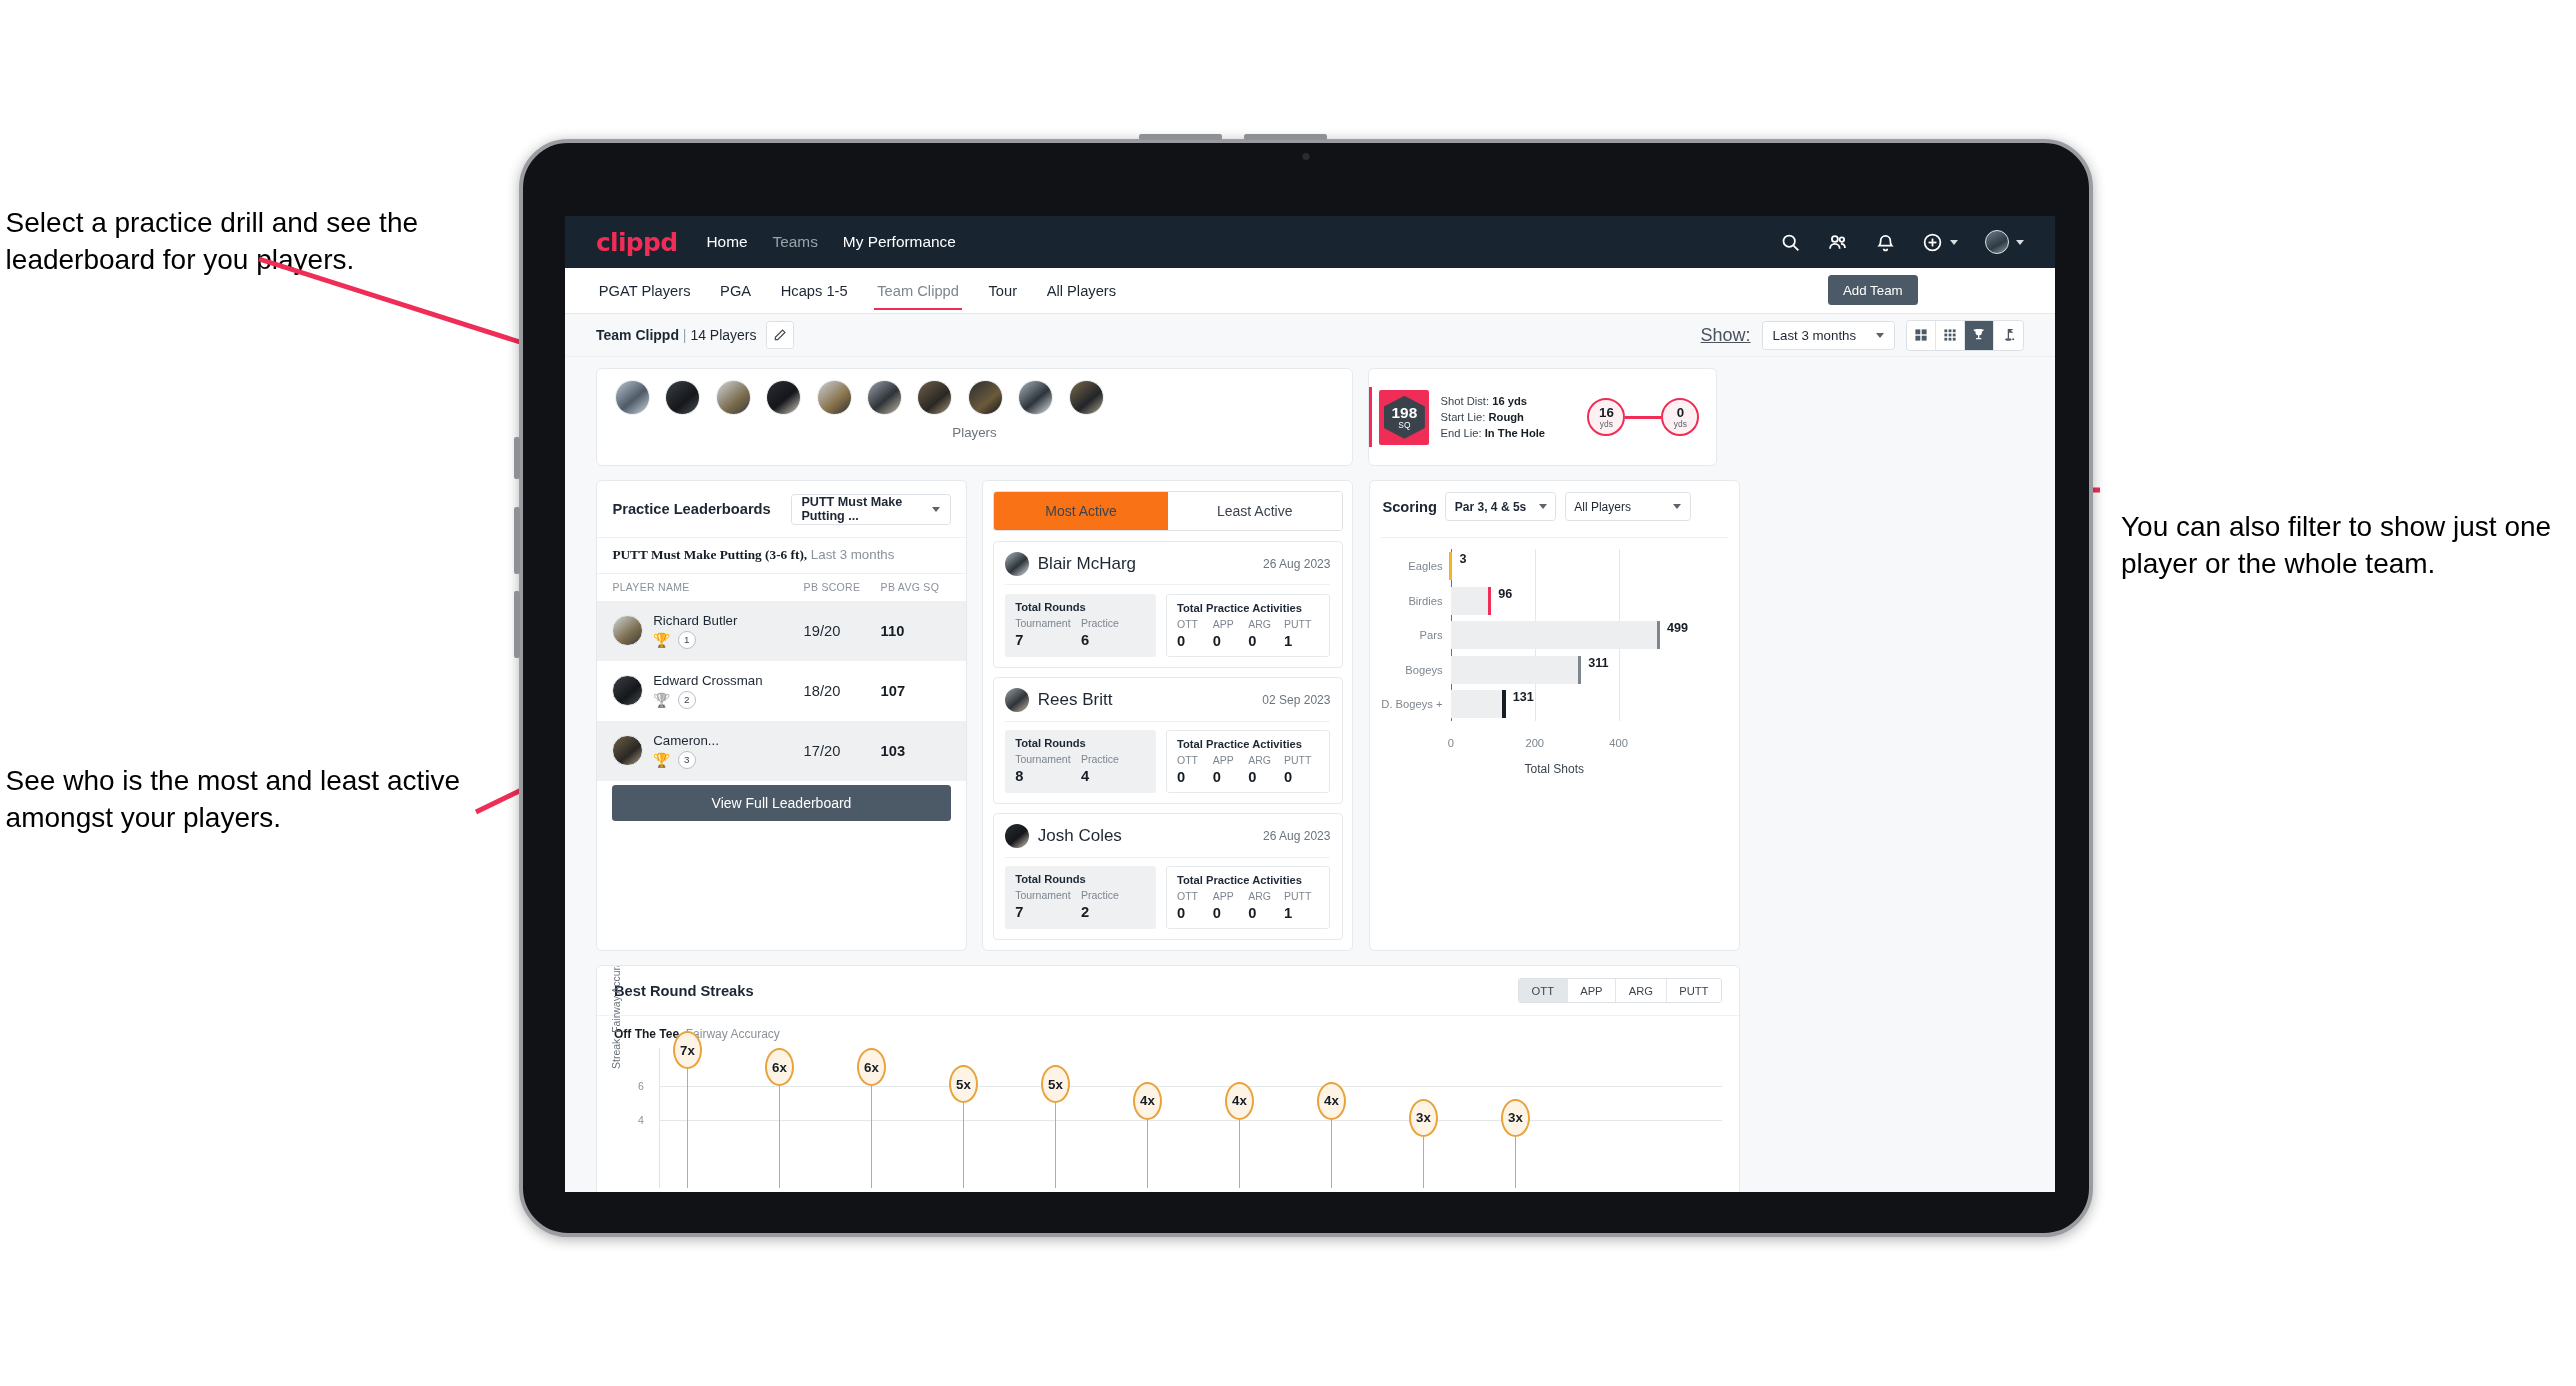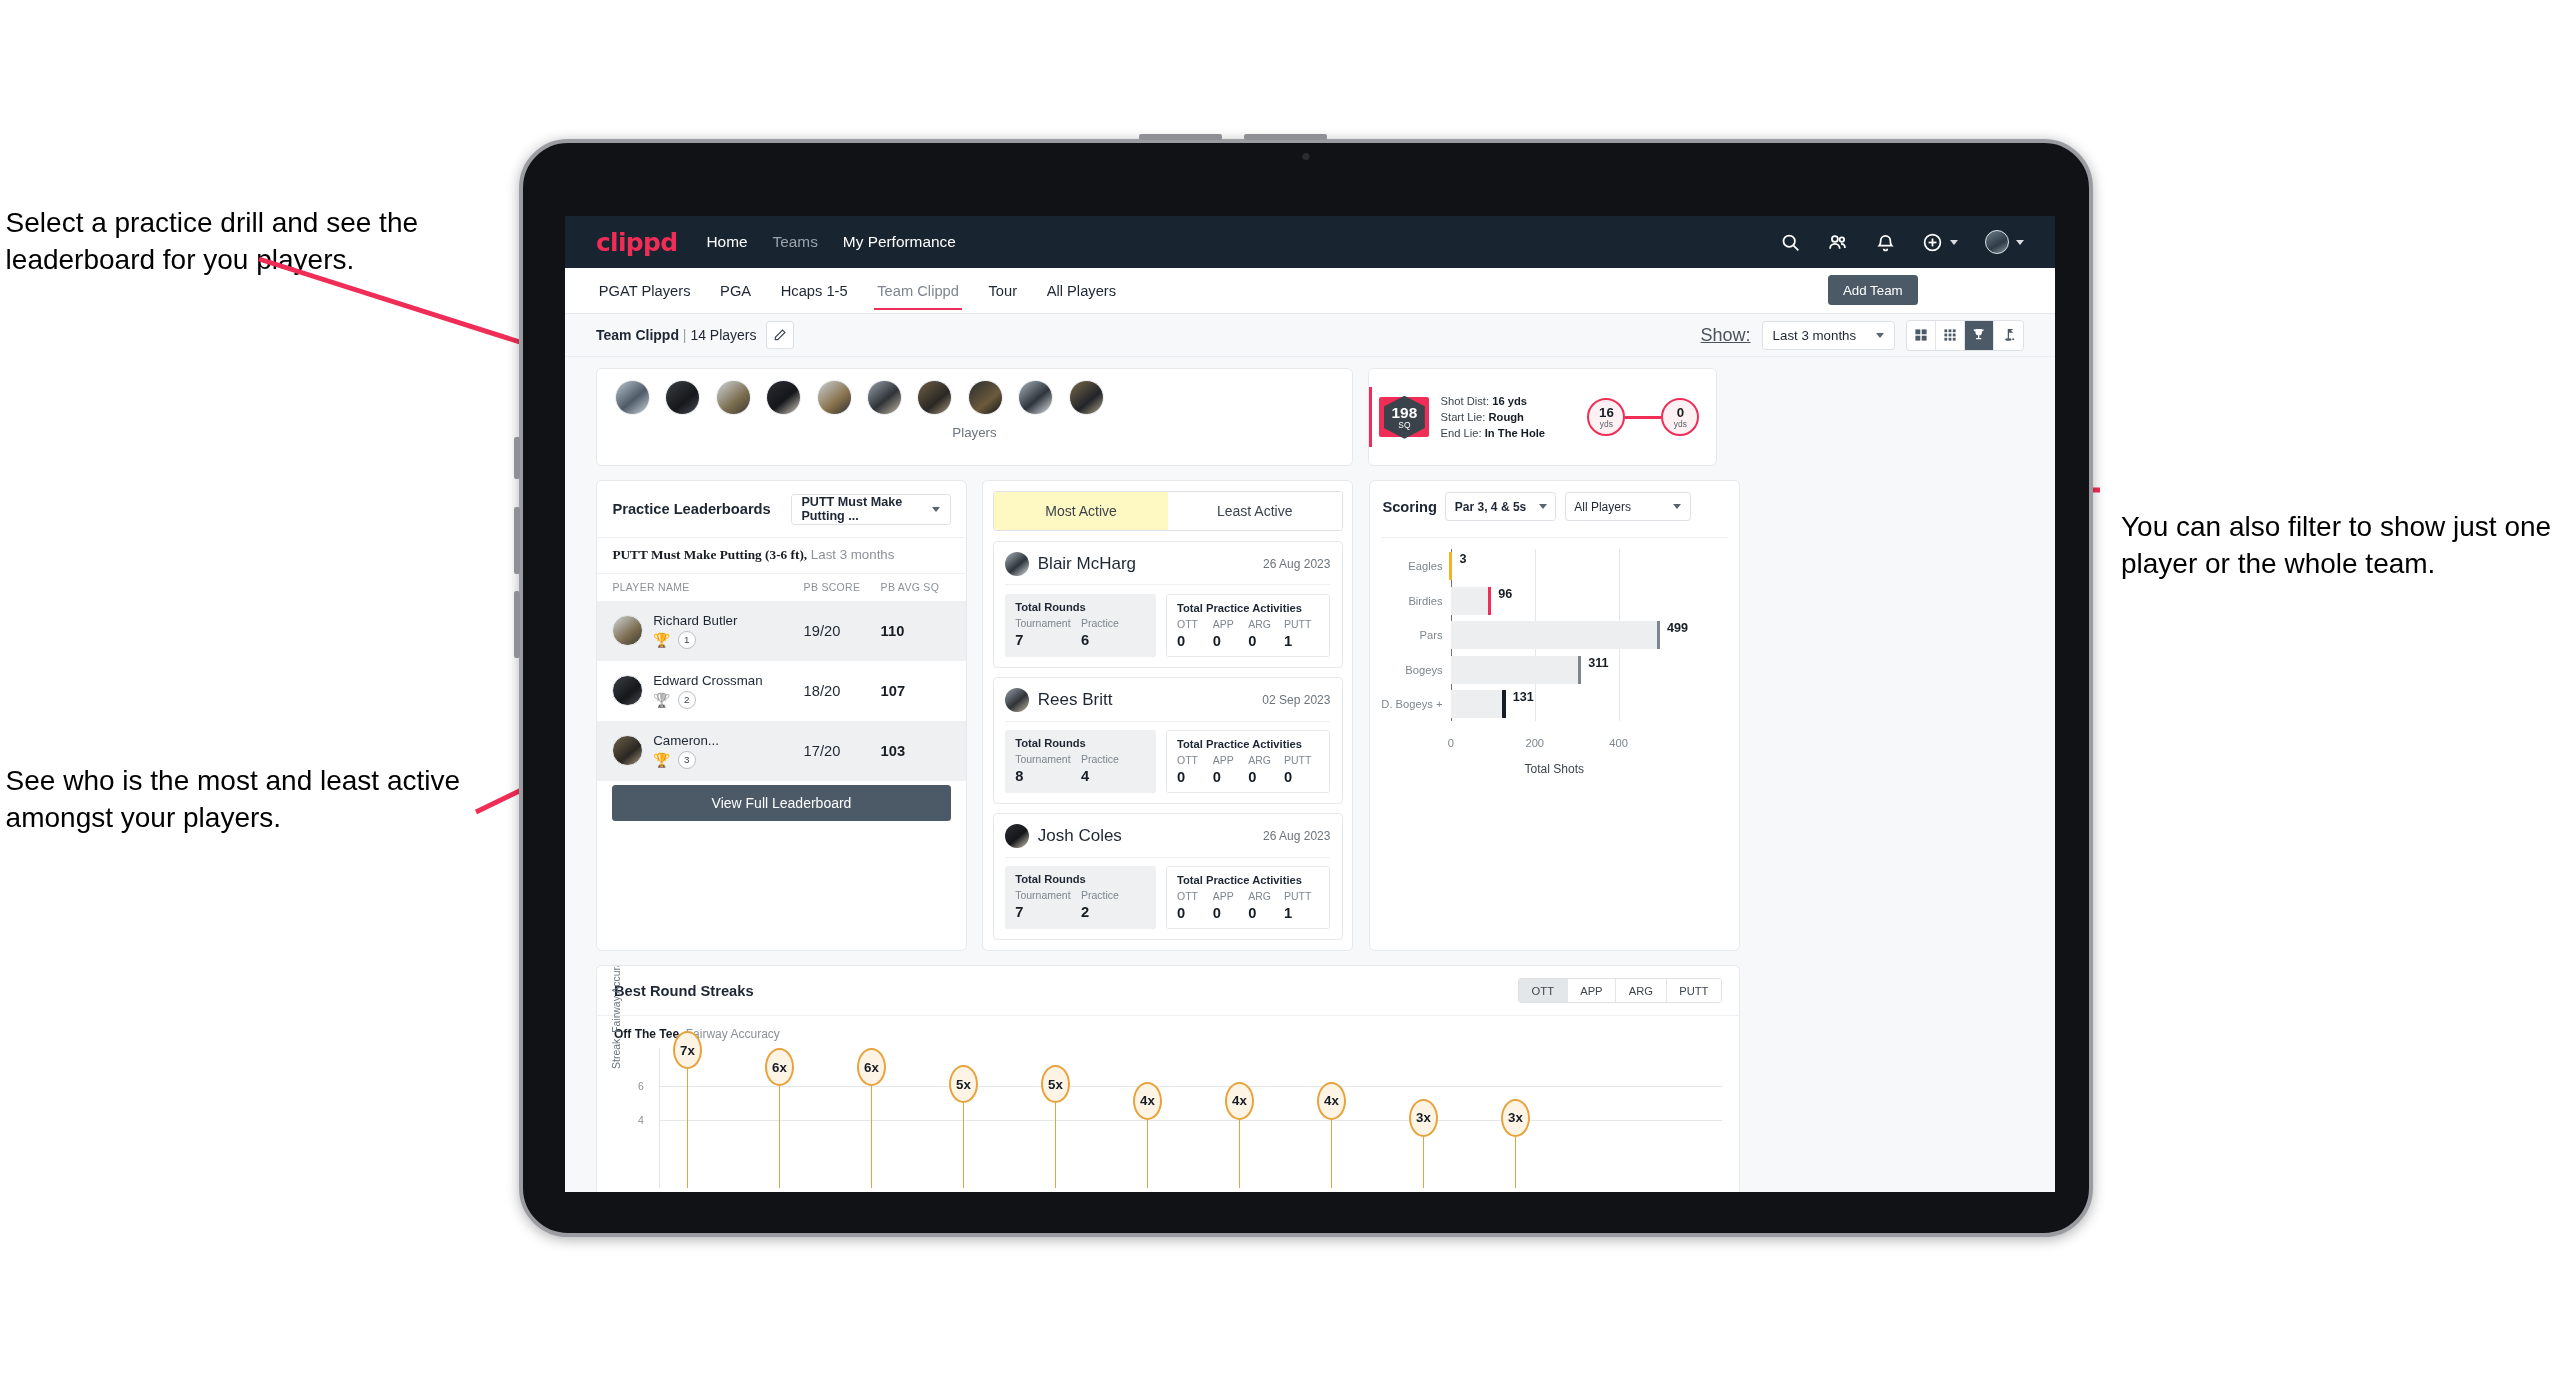--- a/index.html
+++ b/index.html
@@ -130,21 +130,21 @@
   .av6{background:linear-gradient(140deg,#9aa3ac,#2f3338 55%,#c6bba6);}
   .av7{background:linear-gradient(140deg,#6f6148,#2a2723 60%,#a99a7d);}
   .av8{background:linear-gradient(140deg,#2a2c30,#6b5a3c 60%,#131416);}
   .av9{background:linear-gradient(140deg,#aab3bc,#2d343b 55%,#e3e7ea);}
   .av10{background:linear-gradient(140deg,#79694a,#22242a 60%,#b2a888);}
   .players-label { text-align:center; font-size:13.3px; color:#6b747c; margin-top:9.8px; }
 
   .shot-card { width: 349px; height: 98px; padding: 0; display:flex; align-items:center; }
   .shot-inner { display:flex; align-items:center; border-left:3.5px solid #ef2d56; height:60px; width:100%; padding-left: 0; }
   .sq-badge {
-    width: 50px; height: 40px; background:#ef2d56; margin-left:7px;
+    width: 50px; height: 55px; background:#ef2d56; margin-left:7px;
     display:flex; align-items:center; justify-content:center; position:relative; border-radius:2.1px;
   }
   .hexwrap { position:relative; width:41px; height:43px; display:flex; flex-direction:column; align-items:center; justify-content:center;
     background:#3a434c; clip-path: polygon(50% 0%, 100% 25%, 100% 75%, 50% 100%, 0% 75%, 0% 25%); color:#fff; }
   .hexwrap .num { font-size:15.4px; font-weight:700; line-height:1; }
   .hexwrap .sq { font-size:8.4px; line-height:1; margin-top:1.4px; }
   .shot-lines { margin-left:11.2px; font-size:11.2px; color:#3b444d; line-height:1.45; }
   .shot-lines b { color:#161d24; }
   .dist-viz { margin-left:auto; margin-right:17px; display:flex; align-items:center; }
   .dcirc {
@@ -186,21 +186,21 @@
   .lb-avg { width:70px; font-size:14.7px; font-weight:700; color:#161d24; }
   .view-full {
     margin: 4.2px 15.4px 15.4px; height: 36px; background:#4c5966; color:#fff;
     display:flex; align-items:center; justify-content:center; font-size:14px; font-weight:400; border-radius:3.5px;
   }
 
   
   .act-card { width: 371px; padding: 9.8px; }
   .act-toggle { display:flex; border:0.7px solid #dde1e5; border-radius:3.5px; overflow:hidden; }
   .act-tab { flex:1; text-align:center; padding:11.2px 0; font-size:14px; color:#3b444d; background:#fff; }
-  .act-tab.on { background:#fef9c3; }
+  .act-tab.on { background:#f97316; }
   .p-card { border:0.7px solid #e6e9ec; border-radius:4.2px; margin-top:9.8px; padding:9.8px 11.2px; }
   .p-head { display:flex; align-items:center; padding-bottom:8.4px; border-bottom:0.7px solid #eef0f2; }
   .p-av { width:24px; height:24px; border-radius:50%; flex:none; }
   .p-name { margin-left:8.4px; font-size:17px; color:#1d2733; }
   .p-date { margin-left:auto; font-size:12px; color:#6b747c; }
   .p-body { display:flex; gap:9.8px; margin-top:8.4px; }
   .rounds-box { background:#eef0f2; border-radius:2.8px; padding:7px 9.8px; width: 151px; }
   .acts-box { border:0.7px solid #e6e9ec; border-radius:2.8px; padding:7px 9.8px; flex:1; }
   .bx-title { font-size:11.2px; font-weight:700; color:#1d2733; }
   .bx-cols { display:flex; margin-top:4.2px; }

